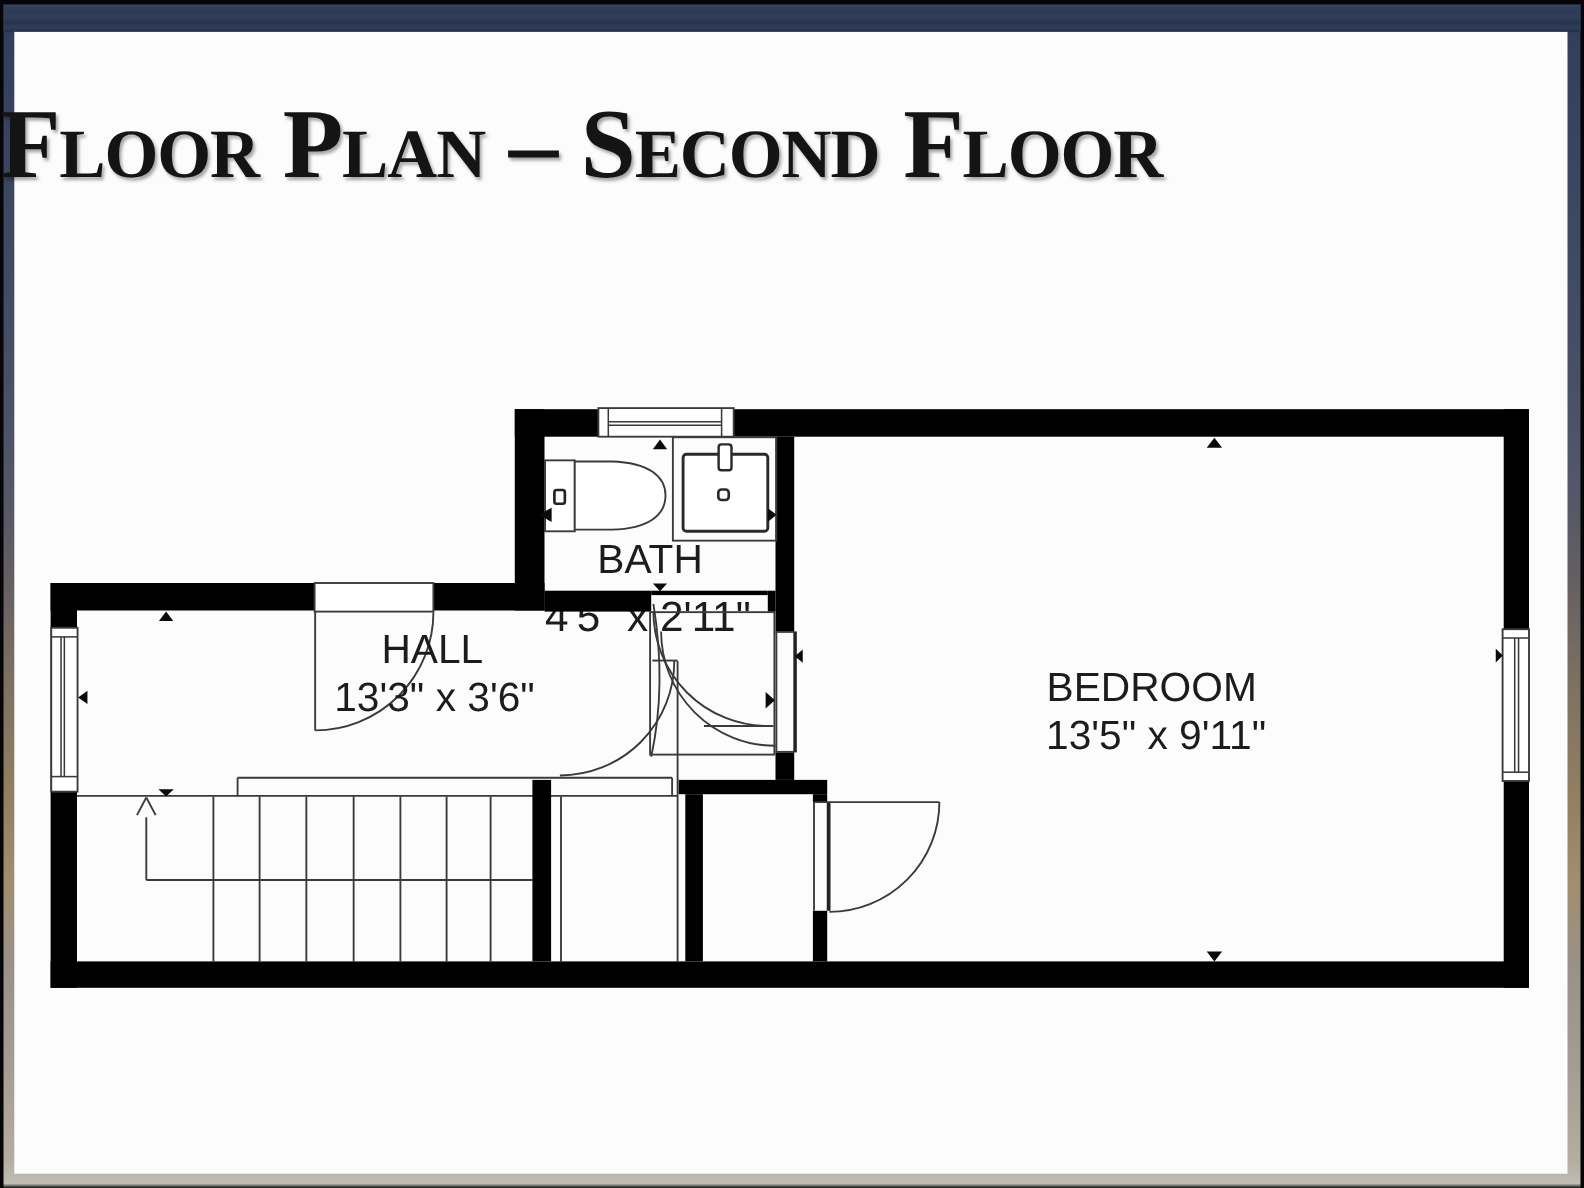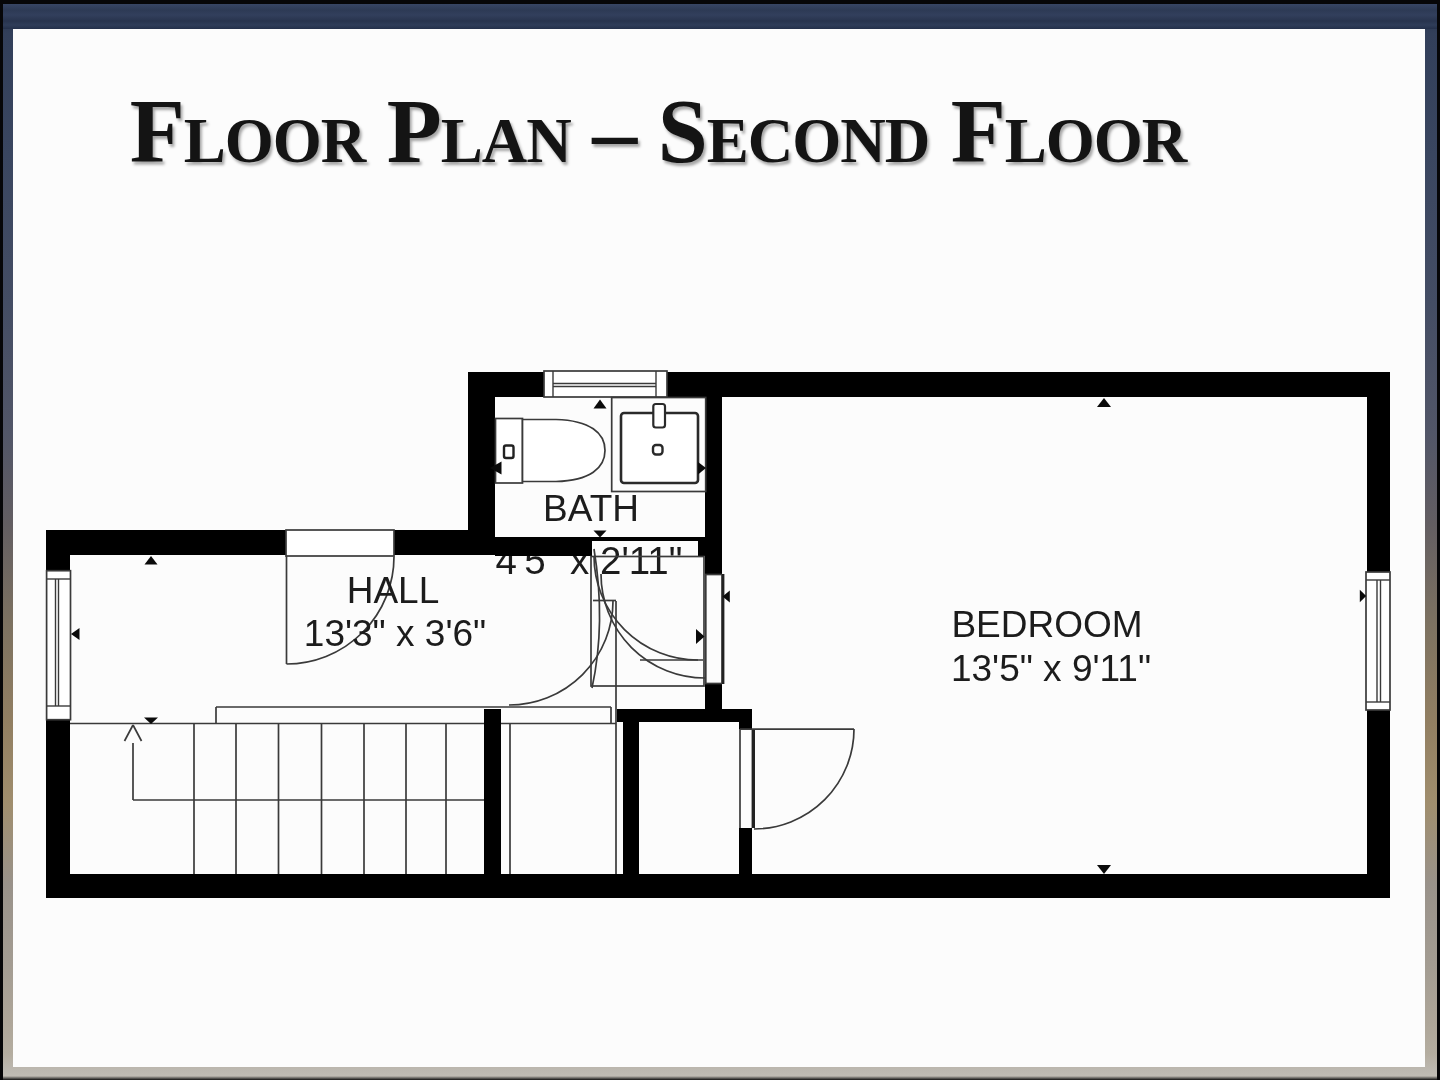--- a/index.html
+++ b/index.html
@@ -5,21 +5,21 @@
   html,body{margin:0;padding:0;width:1440px;height:1080px;overflow:hidden;background:#000;}
   #frame{position:absolute;left:0;top:0;width:1440px;height:1080px;box-sizing:border-box;
     border-left:3px solid #060608;border-right:3px solid #060608;border-top:4px solid #060608;
     background:linear-gradient(180deg,
       #000 0px,#050608 3px,#2e3c58 6px,#2a3750 16px,#323f5a 29px,
       #3a4660 150px,#444d64 300px,#525668 430px,#635e62 520px,
       #7d7261 620px,#927f62 720px,#a08e6e 800px,#99928a 880px,
       #a39c92 960px,#aea699 1020px,#b4ada0 1050px,
       #bcb8b0 1066px,#c0bcb4 1072px,#111 1076px,#000 1080px);}
   #slide{position:absolute;left:13px;top:29px;width:1412px;height:1038px;background:#fcfcfc;}
-  #title{position:absolute;left:0;top:80px;width:1316px;text-align:center;
+  #title{position:absolute;left:0;top:80px;width:1316px;
     font-family:"Liberation Serif",serif;font-weight:bold;font-variant:small-caps;
     font-size:90px;color:#141414;letter-spacing:-1px;
     text-shadow:2px 3px 3px rgba(0,0,0,0.35);}
   #plan{position:absolute;left:0;top:0;}
   .lbl{font-family:"Liberation Sans",sans-serif;fill:#1c1c1c;}
 </style>
 </head>
 <body>
 <div id="frame"></div>
 <div style="position:absolute;left:3px;top:4px;width:1434px;height:25px;

